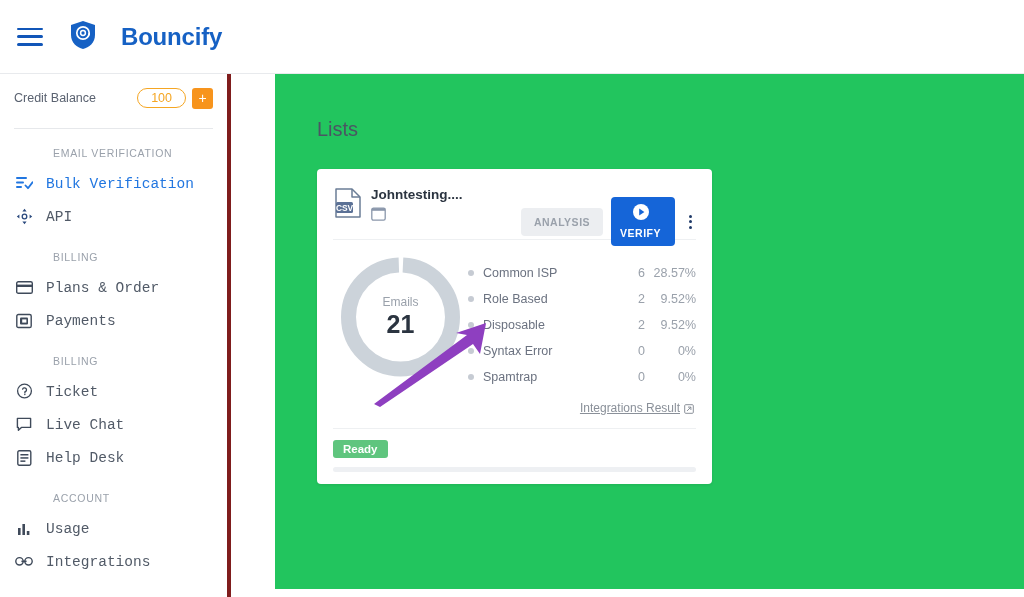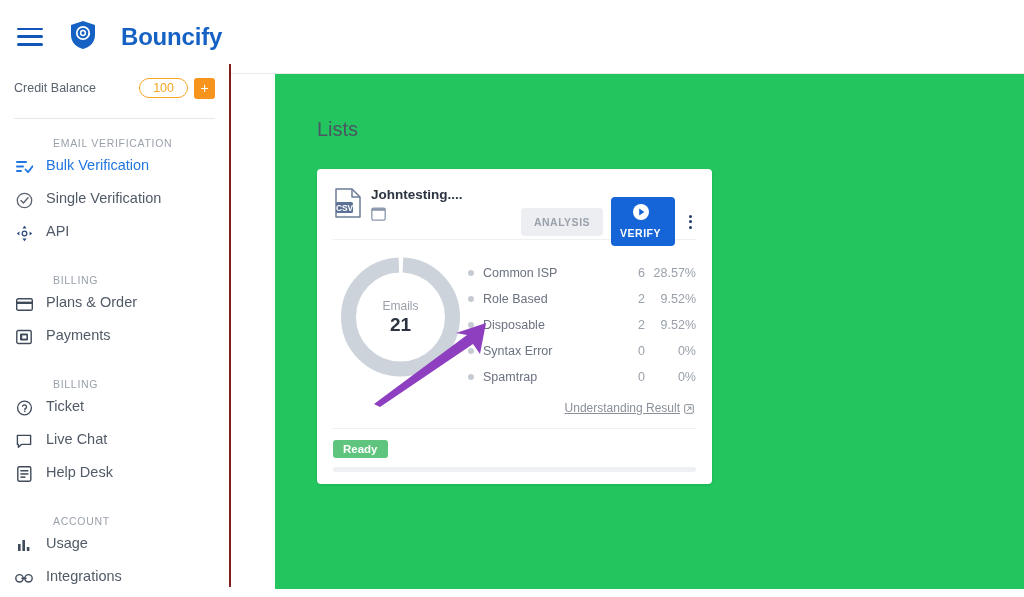--- a/index.html
+++ b/index.html
@@ -27,24 +27,24 @@
   .hamburger span { display: block; height: 2.6px; background: #1156b8; border-radius: 2px; }
 
   .brand { display: flex; align-items: center; gap: 24px; }
   .brand-text {
     font-size: 24px; font-weight: bold; color: #1661c4;
     letter-spacing: -0.2px;
   }
 
   
   .sidebar {
-    position: absolute; top: 64px; left: 0;
+    position: absolute; top: 74px; left: 0;
     width: 231px; height: 523px;
     background: #ffffff;
-    border-right: 2px solid #7f1d1d;
+    border-right: 4px solid #7f1d1d;
     overflow: hidden;
   }
   .credit-row {
     display: flex; align-items: center;
     padding: 0 14px; height: 48px;
   }
   .credit-label { font-size: 12.5px; color: #5a6270; flex: 1; }
   .credit-pill {
     border: 1px solid #f5a623; color: #f5a623;
     font-size: 12.5px; border-radius: 13px;
@@ -61,24 +61,24 @@
     height: 1px; background: #e6e8eb;
     margin: 6px 14px 0 14px;
   }
   .section-label {
     font-size: 10.5px; color: #9aa1ab;
     letter-spacing: 0.7px;
     padding: 18px 0 8px 14px;
     margin-left: 39px;
   }
   .nav-item {
-    display: flex; 
+    display: flex; align-items: center;
     height: 33px; padding-left: 14px;
     color: #515a67; font-size: 14.5px;
-    cursor: pointer; text-decoration: none;
+    cursor: pointer; text-decoration: none; font-family: Liberation Mono, monospace;
   }
   .nav-item.active { color: #2176e0; }
   .nav-icon {
     width: 20px; height: 20px; margin-right: 12px;
     display: inline-flex; align-items: center; justify-content: center;
     flex: 0 0 20px;
   }
 
   
   .main {
@@ -147,21 +147,21 @@
     display: flex; align-items: flex-start;
     padding: 12px 16px 0 16px;
     position: relative;
   }
   .donut-wrap { position: relative; width: 135px; height: 130px; flex: 0 0 135px; }
   .donut-center {
     position: absolute; left: 0; right: 0; top: 50%;
     transform: translateY(-50%); text-align: center;
   }
   .donut-label { font-size: 12px; color: #9aa1ab; }
-  .donut-value { font-size: 19px; color: #2b3440; font-weight: bold; margin-top: 1px; }
+  .donut-value { font-size: 25px; color: #2b3440; font-weight: bold; margin-top: 1px; }
 
   .stats { flex: 1; padding-top: 8px; }
   .stat-row {
     display: flex; align-items: center;
     height: 26px; font-size: 12.5px; color: #6b7280;
   }
   .stat-dot {
     width: 6px; height: 6px; border-radius: 50%;
     background: #c6cbd3; margin-right: 9px; flex: 0 0 6px;
   }
@@ -233,29 +233,20 @@
   <div class="nav-item active">
     <span class="nav-icon">
       <svg width="17" height="15" viewBox="0 0 17 15">
         <rect x="0" y="1" width="11" height="2" rx="1" fill="#2176e0"></rect>
         <rect x="0" y="5.5" width="8" height="2" rx="1" fill="#2176e0"></rect>
         <rect x="0" y="10" width="6" height="2" rx="1" fill="#2176e0"></rect>
         <path d="M9.5 9.5 L12 12.2 L16.5 6.3" fill="none" stroke="#2176e0" stroke-width="1.8" stroke-linecap="round" stroke-linejoin="round"></path>
       </svg>
     </span>
     <span>Bulk Verification</span>
-  </div>
-  <div class="nav-item">
-    <span class="nav-icon">
-      <svg width="17" height="17" viewBox="0 0 17 17">
-        <circle cx="8.5" cy="8.5" r="7.2" fill="none" stroke="#5a6270" stroke-width="1.3"></circle>
-        <path d="M5 8.6 L7.4 11 L12 5.8" fill="none" stroke="#5a6270" stroke-width="1.4" stroke-linecap="round" stroke-linejoin="round"></path>
-      </svg>
-    </span>
-    <span>Single Verification</span>
   </div>
   <div class="nav-item">
     <span class="nav-icon">
       <svg width="17" height="17" viewBox="0 0 17 17">
         <path d="M8.5 0.8 L10.6 3.4 H6.4 Z M8.5 16.2 L6.4 13.6 H10.6 Z M0.8 8.5 L3.4 6.4 V10.6 Z M16.2 8.5 L13.6 10.6 V6.4 Z" fill="#2b4a7e"></path>
         <circle cx="8.5" cy="8.5" r="2.3" fill="none" stroke="#2b4a7e" stroke-width="1.3"></circle>
       </svg>
     </span>
     <span>API</span>
   </div>
@@ -423,21 +414,21 @@
           <span class="stat-dot"></span>
           <span class="stat-name">Spamtrap</span>
           <span class="stat-count">0</span>
           <span class="stat-pct">0%</span>
         </div>
       </div>
     </div>
 
     <div class="link-row">
       <a class="link-understanding">
-        <span>Understanding Result</span><span style="text-decoration:none; display:inline-block; margin-left:4px;">
+        <span>Integrations Result</span><span style="text-decoration:none; display:inline-block; margin-left:4px;">
           <svg width="10" height="10" viewBox="0 0 10 10" style="vertical-align:middle">
             <rect x="0.7" y="0.7" width="8.6" height="8.6" rx="1" fill="none" stroke="#8a9099" stroke-width="1"></rect>
             <path d="M3.3 6.7 L6.7 3.3 M4.4 3.1 H6.9 V5.6" fill="none" stroke="#8a9099" stroke-width="1" stroke-linecap="round"></path>
           </svg>
         </span>
       </a>
     </div>
 
     <div class="card-foot-divider"></div>
 

